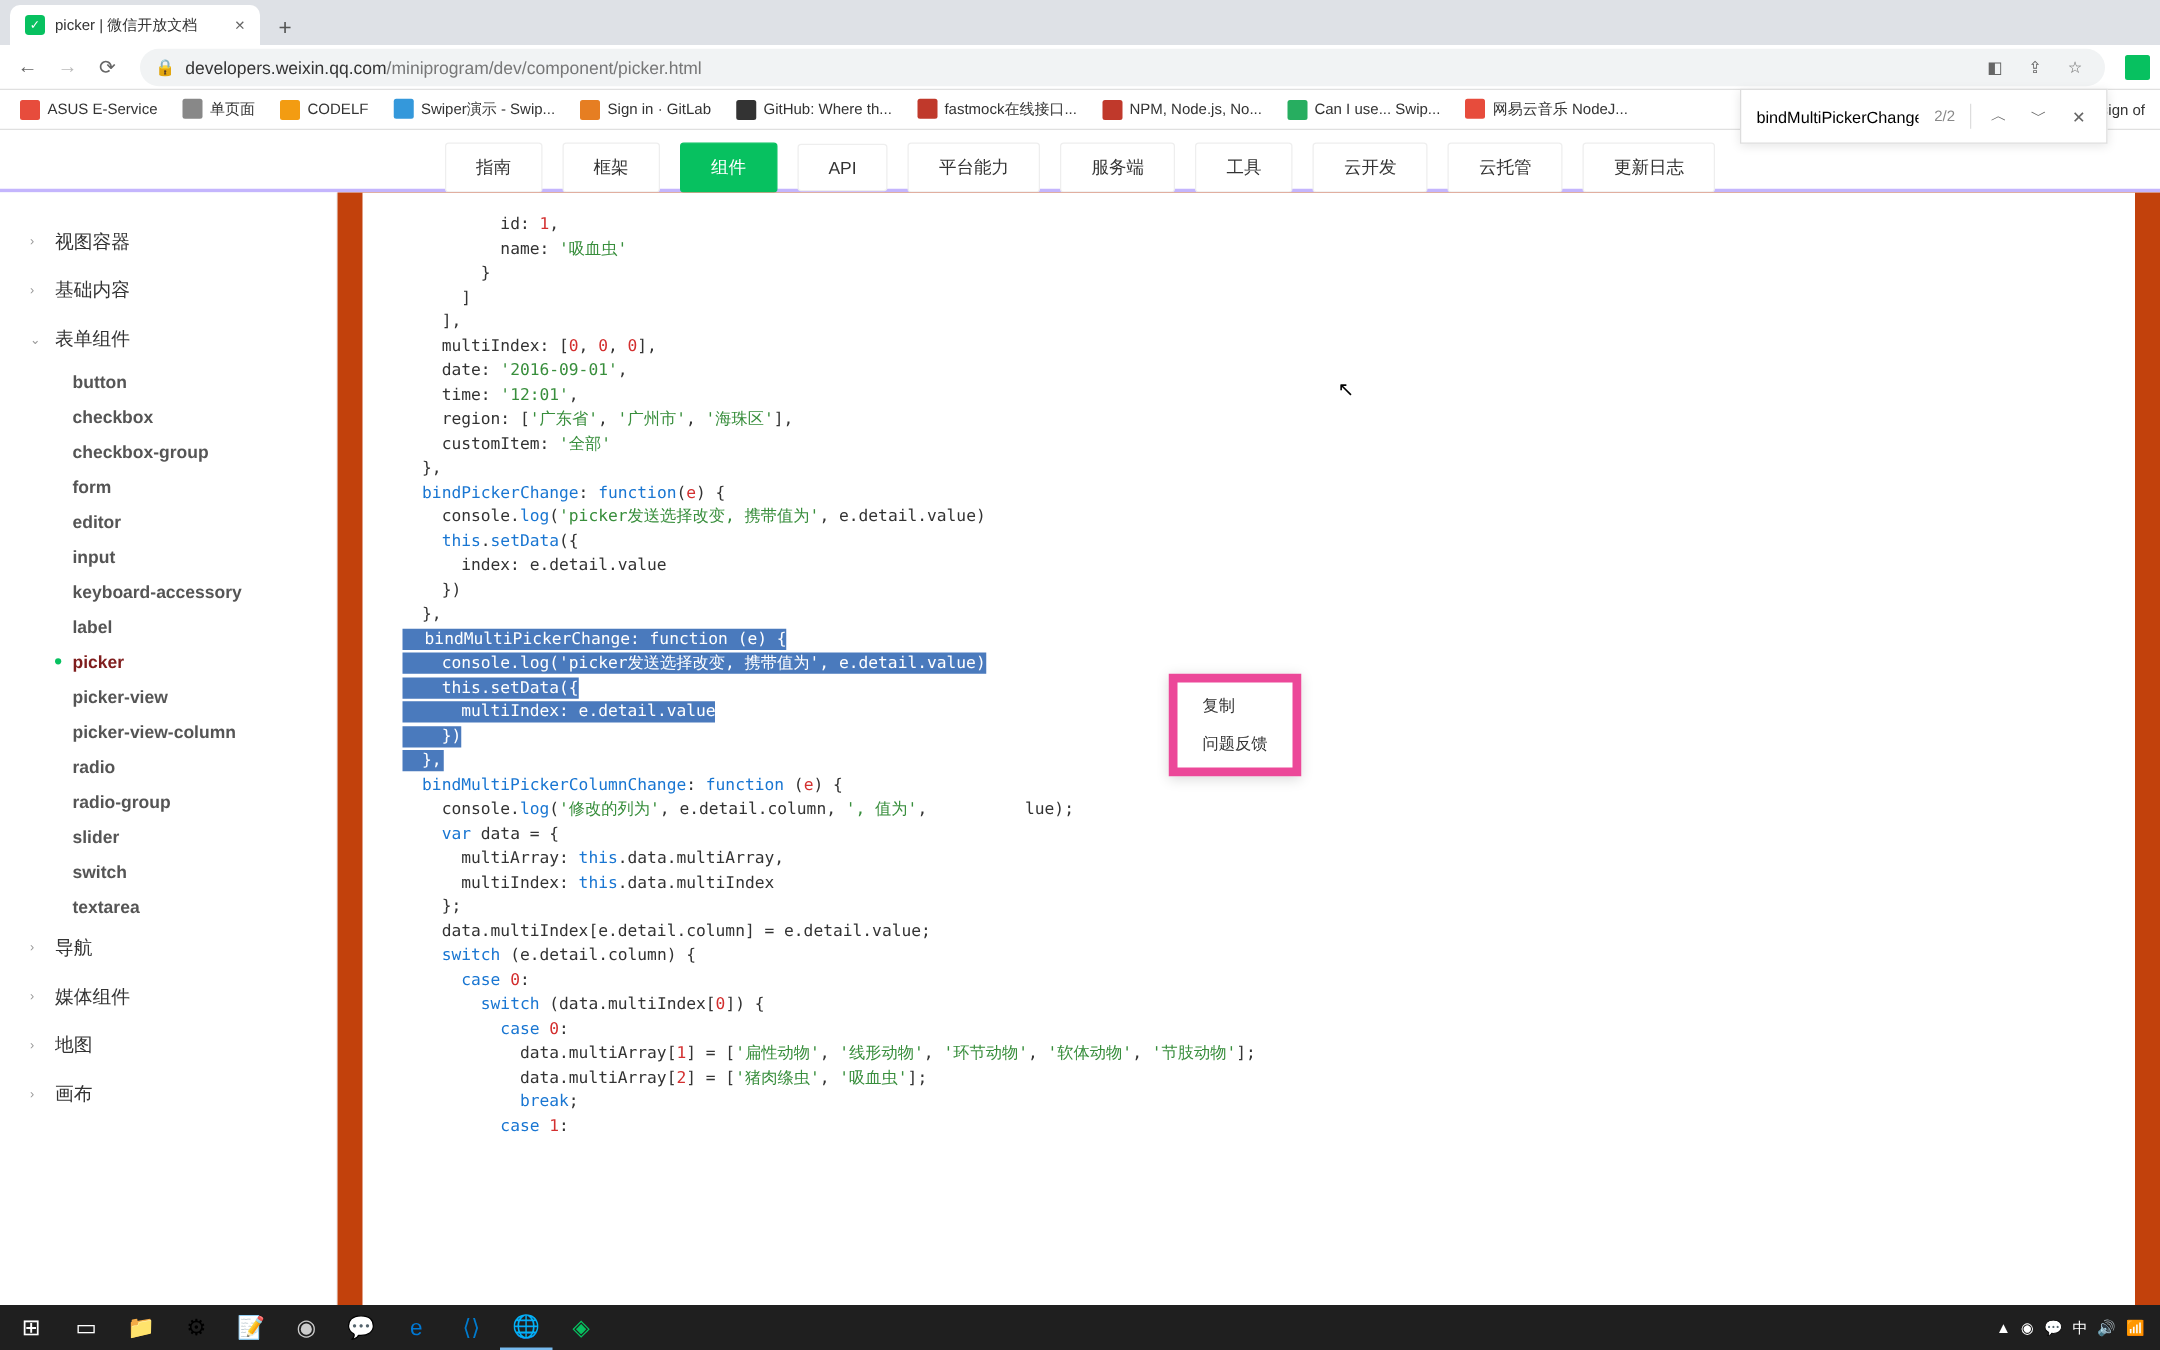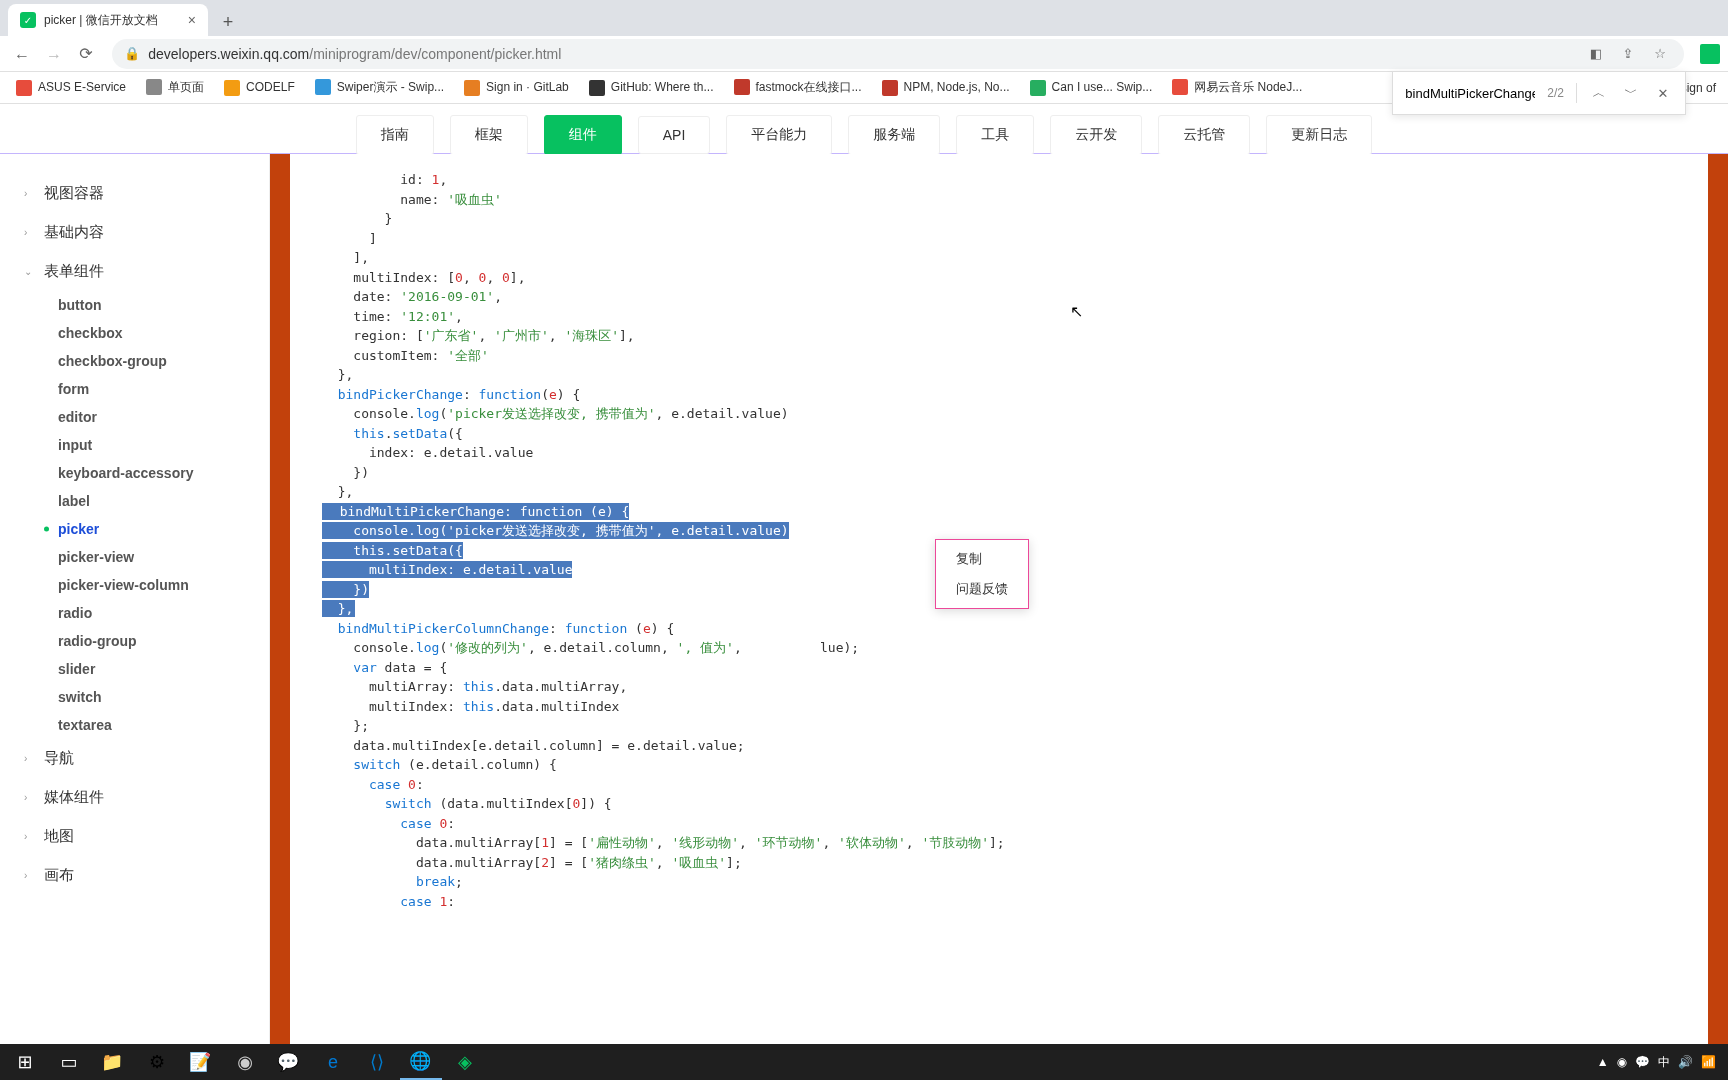--- a/index.html
+++ b/index.html
@@ -21,40 +21,40 @@
 .ext-icon{width:20px;height:20px;background:#07c160;border-radius:2px;margin-left:4px}
 .bookmarks{height:32px;background:#fff;display:flex;align-items:center;padding:0 8px;gap:4px;border-bottom:1px solid #e0e0e0;position:relative}
 .bm{display:flex;align-items:flex-start;gap:6px;padding:4px 8px;font-size:12px;color:#333;cursor:pointer;white-space:nowrap}
 .bm-icon{width:16px;height:16px;border-radius:2px;flex-shrink:0}
 .find-bar{position:absolute;right:42px;top:-1px;background:#fff;border:1px solid #ddd;box-shadow:0 2px 8px rgba(0,0,0,0.1);height:44px;display:flex;align-items:center;padding:0 12px;gap:12px;z-index:100}
 .find-input{border:none;outline:none;font-size:13px;width:130px}
 .find-count{color:#888;font-size:12px}
 .find-sep{width:1px;height:20px;background:#ddd}
 .find-btn{cursor:pointer;color:#666;width:20px;text-align:center}
 .page-body{position:relative;height:calc(100% - 140px)}
-.top-tabs{height:50px;background:#fff;display:flex;justify-content:center;align-items:center;gap:16px;padding-top:12px;border-bottom:1px solid #c4b5fd}
+.top-tabs{height:50px;background:#fff;display:flex;justify-content:center;align-items:center;gap:16px;padding-top:12px;border-bottom:3px solid #c4b5fd}
 .top-tab{padding:10px 24px;font-size:14px;color:#333;cursor:pointer;background:#fff;border:1px solid #eee;border-radius:3px}
 .top-tab.active{background:#07c160;color:#fff;border-color:#07c160}
 .content{display:flex;height:calc(100% - 50px);background:#f5f5f5}
 .sidebar{width:270px;background:#fff;overflow-y:auto;padding-top:20px;border-right:1px solid #eee}
 .side-item{display:flex;align-items:center;padding:10px 24px;font-size:15px;color:#333;cursor:pointer;gap:10px}
 .side-arrow{width:10px;color:#999;font-size:10px}
 .side-sub{padding:6px 24px 6px 58px;font-size:14px;color:#555;cursor:pointer;font-weight:600}
-.side-sub.active{color:#1d4ed8;position:relative}
+.side-sub.active{color:#7f1d1d;position:relative}
 .side-sub.active:before{content:'';position:absolute;left:44px;top:50%;width:5px;height:5px;background:#07c160;border-radius:50%;transform:translateY(-50%)}
 .main{flex:1;background:#c2410c;padding:0 20px;overflow-y:auto}
 .code-panel{background:#fff;padding:16px 32px;font-family:Consolas,monospace;font-size:13px;line-height:1.5;white-space:pre;color:#333;min-height:100%}
 .tk-key{color:#d32f2f}
 .tk-prop{color:#1976d2}
 .tk-str{color:#388e3c}
 .tk-num{color:#d32f2f}
 .tk-kw{color:#1976d2}
 .tk-fn{color:#1976d2}
 .hl{background:#4a7abd;color:#fff;padding:1px 2px}
-.ctx-menu{position:absolute;background:#fff;border:1px solid #ec4899;box-shadow:0 2px 10px rgba(0,0,0,0.15);padding:4px 0;font-size:13px;z-index:50}
+.ctx-menu{position:absolute;background:#fff;border:7px solid #ec4899;box-shadow:0 2px 10px rgba(0,0,0,0.15);padding:4px 0;font-size:13px;z-index:50}
 .ctx-item{padding:6px 20px;cursor:pointer;color:#333}
 .cursor{position:absolute;pointer-events:none;font-size:16px}
 .taskbar{position:absolute;bottom:0;left:0;right:0;height:36px;background:#1f1f1f;display:flex;align-items:center;padding:0 4px;gap:2px}
 .task-icon{width:42px;height:36px;display:flex;align-items:center;justify-content:center;cursor:pointer;font-size:18px}
 .task-icon.active{border-bottom:2px solid #76b9ed}
 .tray{margin-left:auto;display:flex;align-items:center;gap:8px;padding-right:8px;color:#fff;font-size:12px}
 </style>
 </head>
 <body>
 

